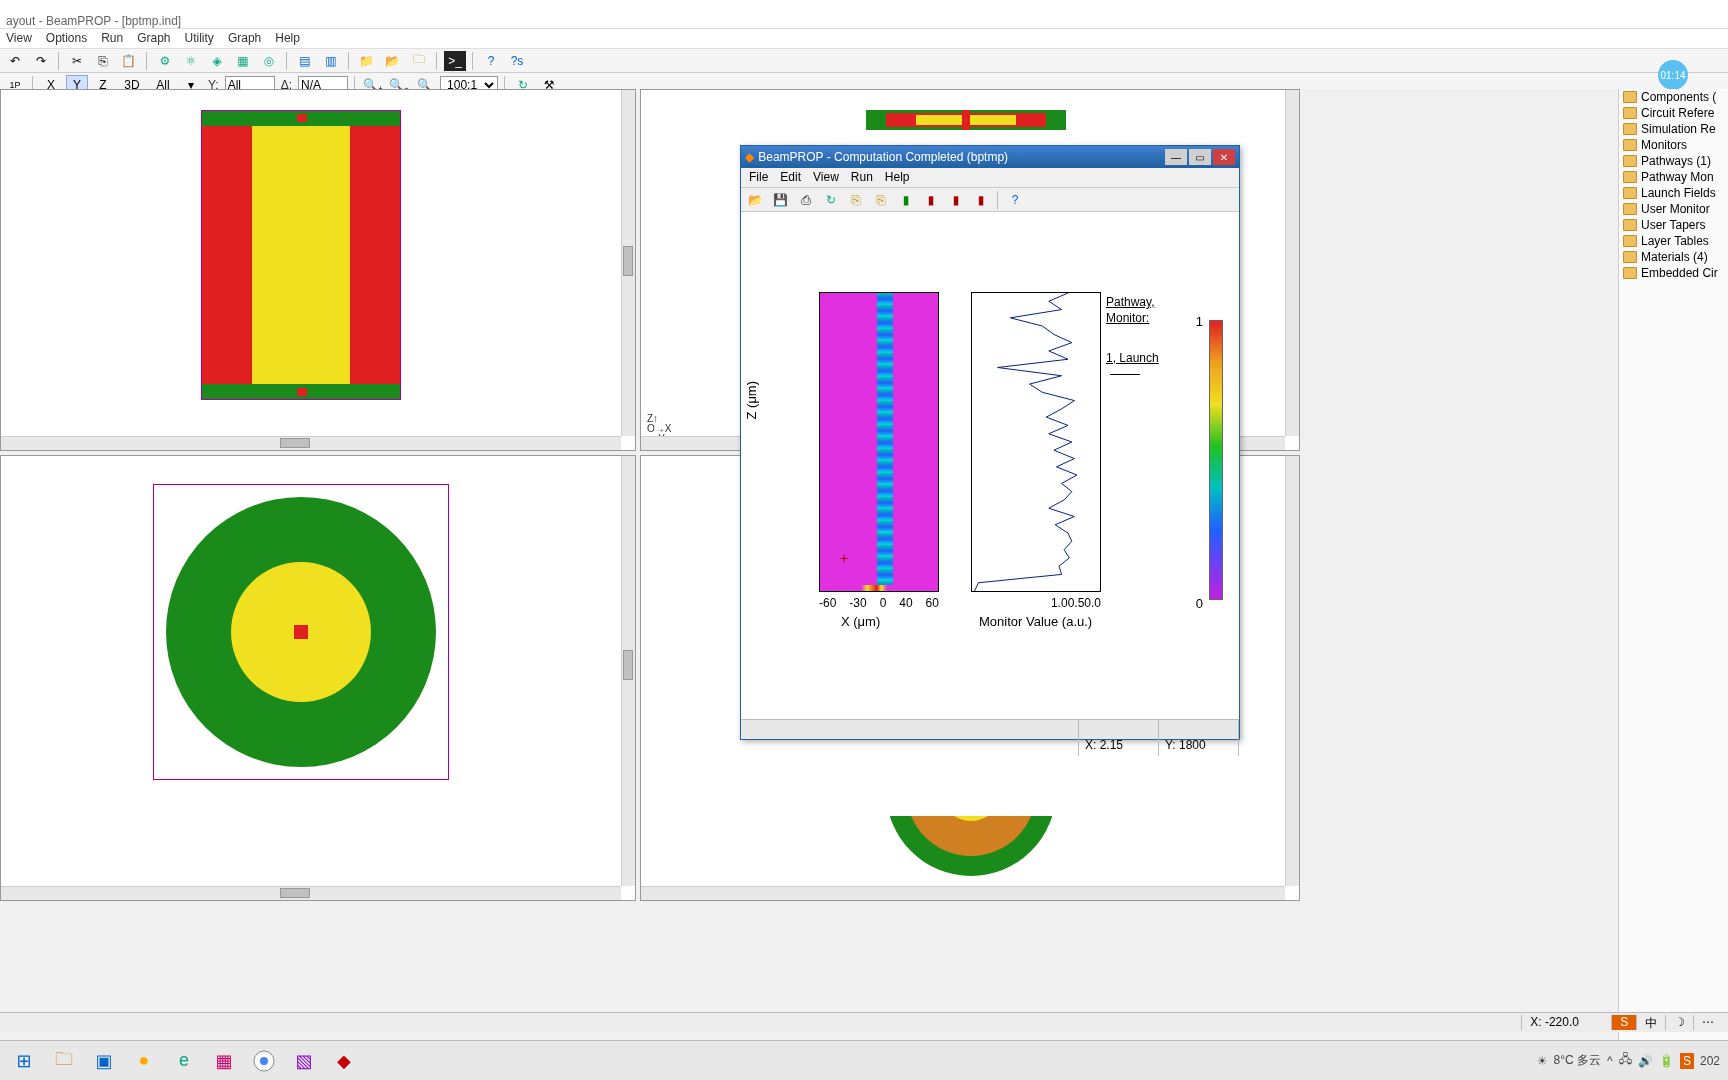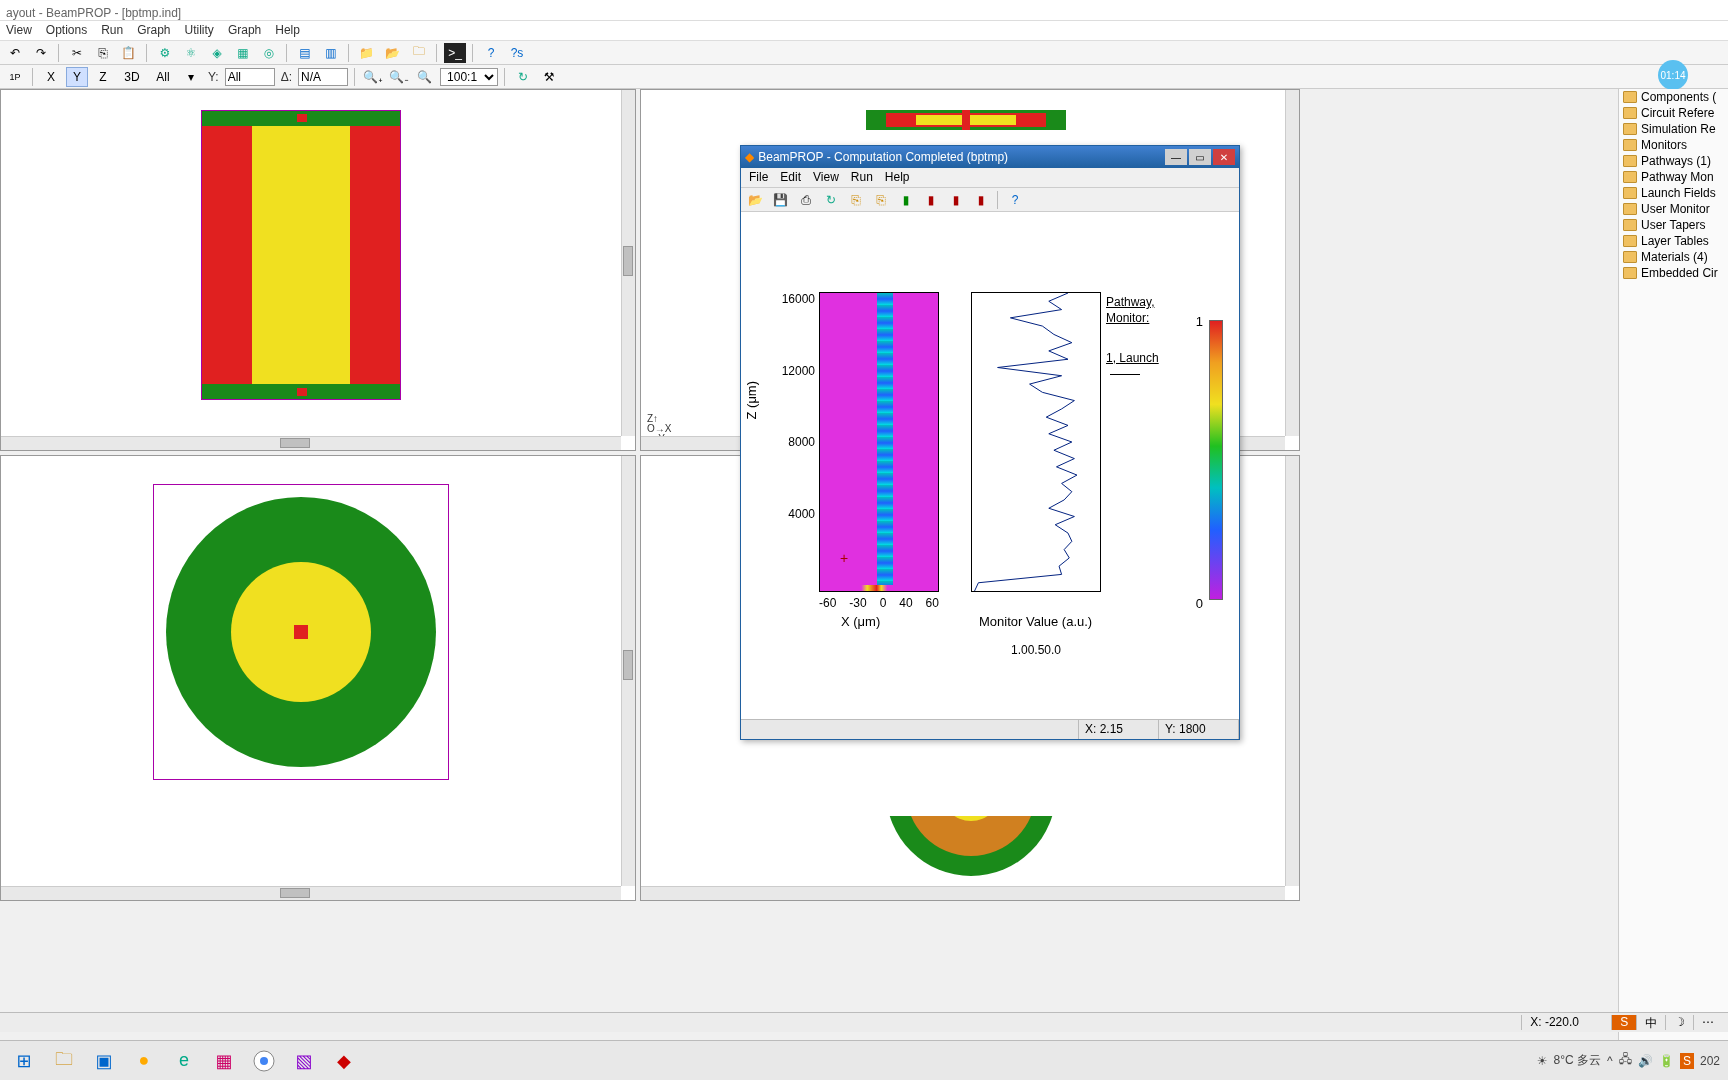--- a/index.html
+++ b/index.html
@@ -1,18 +1,18 @@
 <!DOCTYPE html>
 <html><head>
 <meta charset="utf-8">
 <style>
 * { margin: 0; padding: 0; box-sizing: border-box; font-family: "Segoe UI", Tahoma, sans-serif; font-size: 12px; }
 body { background: #f0f0f0; width: 1728px; height: 1080px; overflow: hidden; position: relative; }
 
-.titlebar { background: #fff; height: 21px; padding: 6px 6px; color: #666; border-bottom: 1px solid #ddd; }
+.titlebar { background: #fff; height: 21px; padding: 14px 6px; color: #666; border-bottom: 1px solid #ddd; }
 .menubar { background: #fff; height: 20px; display: flex; gap: 14px; padding: 2px 6px; border-bottom: 1px solid #ddd; }
 .menubar span { color: #333; cursor: pointer; }
 
 .toolbar1, .toolbar2 { background: #f5f5f5; height: 24px; display: flex; align-items: center; gap: 4px; padding: 2px 4px; border-bottom: 1px solid #ccc; }
 .tbtn { width: 22px; height: 20px; display: flex; align-items: center; justify-content: center; border: 1px solid transparent; cursor: pointer; }
 .tbtn.active { background: #d0e0ff; border-color: #88aadd; }
 .tsep { width: 2px; height: 18px; border-left: 1px solid #bbb; margin: 0 2px; }
 .tlabel { color: #333; padding: 0 2px; }
 .tinput { height: 18px; border: 1px solid #999; padding: 0 2px; background: #fff; }
 
@@ -60,35 +60,35 @@
 .popup-title .spacer { flex: 1; }
 .winbtn { width: 22px; height: 16px; margin-left: 2px; display: flex; align-items: center; justify-content: center; font-size: 10px; cursor: pointer; color: #000; }
 .winbtn.min { background: #d0d0d0; }
 .winbtn.max { background: #d0d0d0; }
 .winbtn.close { background: #d04040; color: #fff; }
 .popup-menu { height: 20px; background: #f0f0f0; display: flex; gap: 12px; padding: 2px 8px; border-bottom: 1px solid #ccc; }
 .popup-menu span { cursor: pointer; }
 .popup-tools { height: 24px; background: #f0f0f0; display: flex; gap: 3px; padding: 2px 4px; border-bottom: 1px solid #ccc; align-items: center; }
 .popup-body { position: absolute; top: 66px; left: 0; right: 0; bottom: 20px; background: #fff; }
 .popup-status { position: absolute; bottom: 0; left: 0; right: 0; height: 20px; background: #e8e8e8; border-top: 1px solid #bbb; display: flex; }
-.status-cell { border-right: 1px solid #bbb; padding: 2px 6px; min-width: 80px; }
+.status-cell { border-right: 1px solid #bbb; padding: 18px 6px; min-width: 80px; }
 .status-cell:first-child { flex: 1; }
 
 .chart-area { position: relative; width: 100%; height: 100%; }
 .heatmap { position: absolute; left: 78px; top: 80px; width: 120px; height: 300px; background: linear-gradient(to bottom, #e030e0 0%, #e030e0 100%); border: 1px solid #000; overflow: hidden; }
 .heatmap .mid { position: absolute; left: 48%; top: 0; bottom: 0; width: 16px; background: repeating-linear-gradient(to bottom, #00c0c0 0, #2060ff 6px, #00e0e0 12px); }
 .heatmap .bot { position: absolute; left: 0; right: 0; bottom: 0; height: 6px; background: linear-gradient(to right, #e030e0 35%, #f0e020 40%, #e02020 48%, #f0e020 52%, #e030e0 57%); }
 .ylabel-left { position: absolute; left: 10px; top: 200px; transform: rotate(-90deg); transform-origin: left; font-size: 13px; }
 .yticks-left { position: absolute; left: 40px; top: 80px; height: 300px; display: flex; flex-direction: column; justify-content: space-between; align-items: flex-end; font-size: 12px; width: 34px; }
 .xticks-left { position: absolute; left: 78px; top: 384px; width: 120px; display: flex; justify-content: space-between; font-size: 11px; }
 .xlabel-left { position: absolute; left: 100px; top: 402px; font-size: 13px; }
 
 .linechart { position: absolute; left: 230px; top: 80px; width: 130px; height: 300px; border: 1px solid #000; background: #fff; overflow: hidden; }
 .linechart svg { width: 100%; height: 100%; }
-.xticks-right { position: absolute; left: 230px; top: 384px; width: 130px; display: flex; justify-content: center; font-size: 12px; margin-top: 47px; }
+.xticks-right { position: absolute; left: 230px; top: 384px; width: 130px; display: flex; justify-content: flex-end; font-size: 12px; }
 .xlabel-right { position: absolute; left: 238px; top: 402px; font-size: 13px; }
 
 .legend { position: absolute; left: 365px; top: 82px; font-size: 12px; line-height: 16px; text-decoration: underline; }
 .legend-line { border-top: 1px solid #000; width: 30px; display: inline-block; vertical-align: middle; margin-left: 4px; }
 
 .colorbar { position: absolute; right: 16px; top: 108px; width: 14px; height: 280px; background: linear-gradient(to bottom, #e02020 0%, #f0a020 15%, #f0e020 30%, #20c020 45%, #00c0c0 60%, #2060ff 75%, #c020e0 100%); border: 1px solid #666; }
 .cb-top { position: absolute; right: 36px; top: 102px; font-size: 13px; }
 .cb-bot { position: absolute; right: 36px; top: 384px; font-size: 13px; }
 
 .statusbar { position: absolute; bottom: 0; left: 0; right: 0; height: 20px; background: #ececec; border-top: 1px solid #bbb; display: flex; justify-content: flex-end; padding: 2px 6px; }
@@ -265,27 +265,20 @@
         <div class="tbtn" style="color:#080">▮</div>
         <div class="tbtn" style="color:#a00">▮</div>
         <div class="tbtn" style="color:#a00">▮</div>
         <div class="tbtn" style="color:#a00">▮</div>
         <div class="tsep"></div>
         <div class="tbtn" style="color:#06c">?</div>
       </div>
       <div class="popup-body">
         <div class="chart-area">
           <div class="ylabel-left">Z (μm)</div>
-          <div class="yticks-left">
-            <span>16000</span>
-            <span>12000</span>
-            <span>8000</span>
-            <span>4000</span>
-            <span>&nbsp;</span>
-          </div>
           <div class="heatmap">
             <div class="mid"></div>
             <div class="bot"></div>
             <div style="position:absolute;left:20px;bottom:25px;color:#a00;font-size:14px">+</div>
           </div>
           <div class="xticks-left">
             <span>-60</span>
             <span>-30</span>
             <span>0</span>
             <span>40</span>

